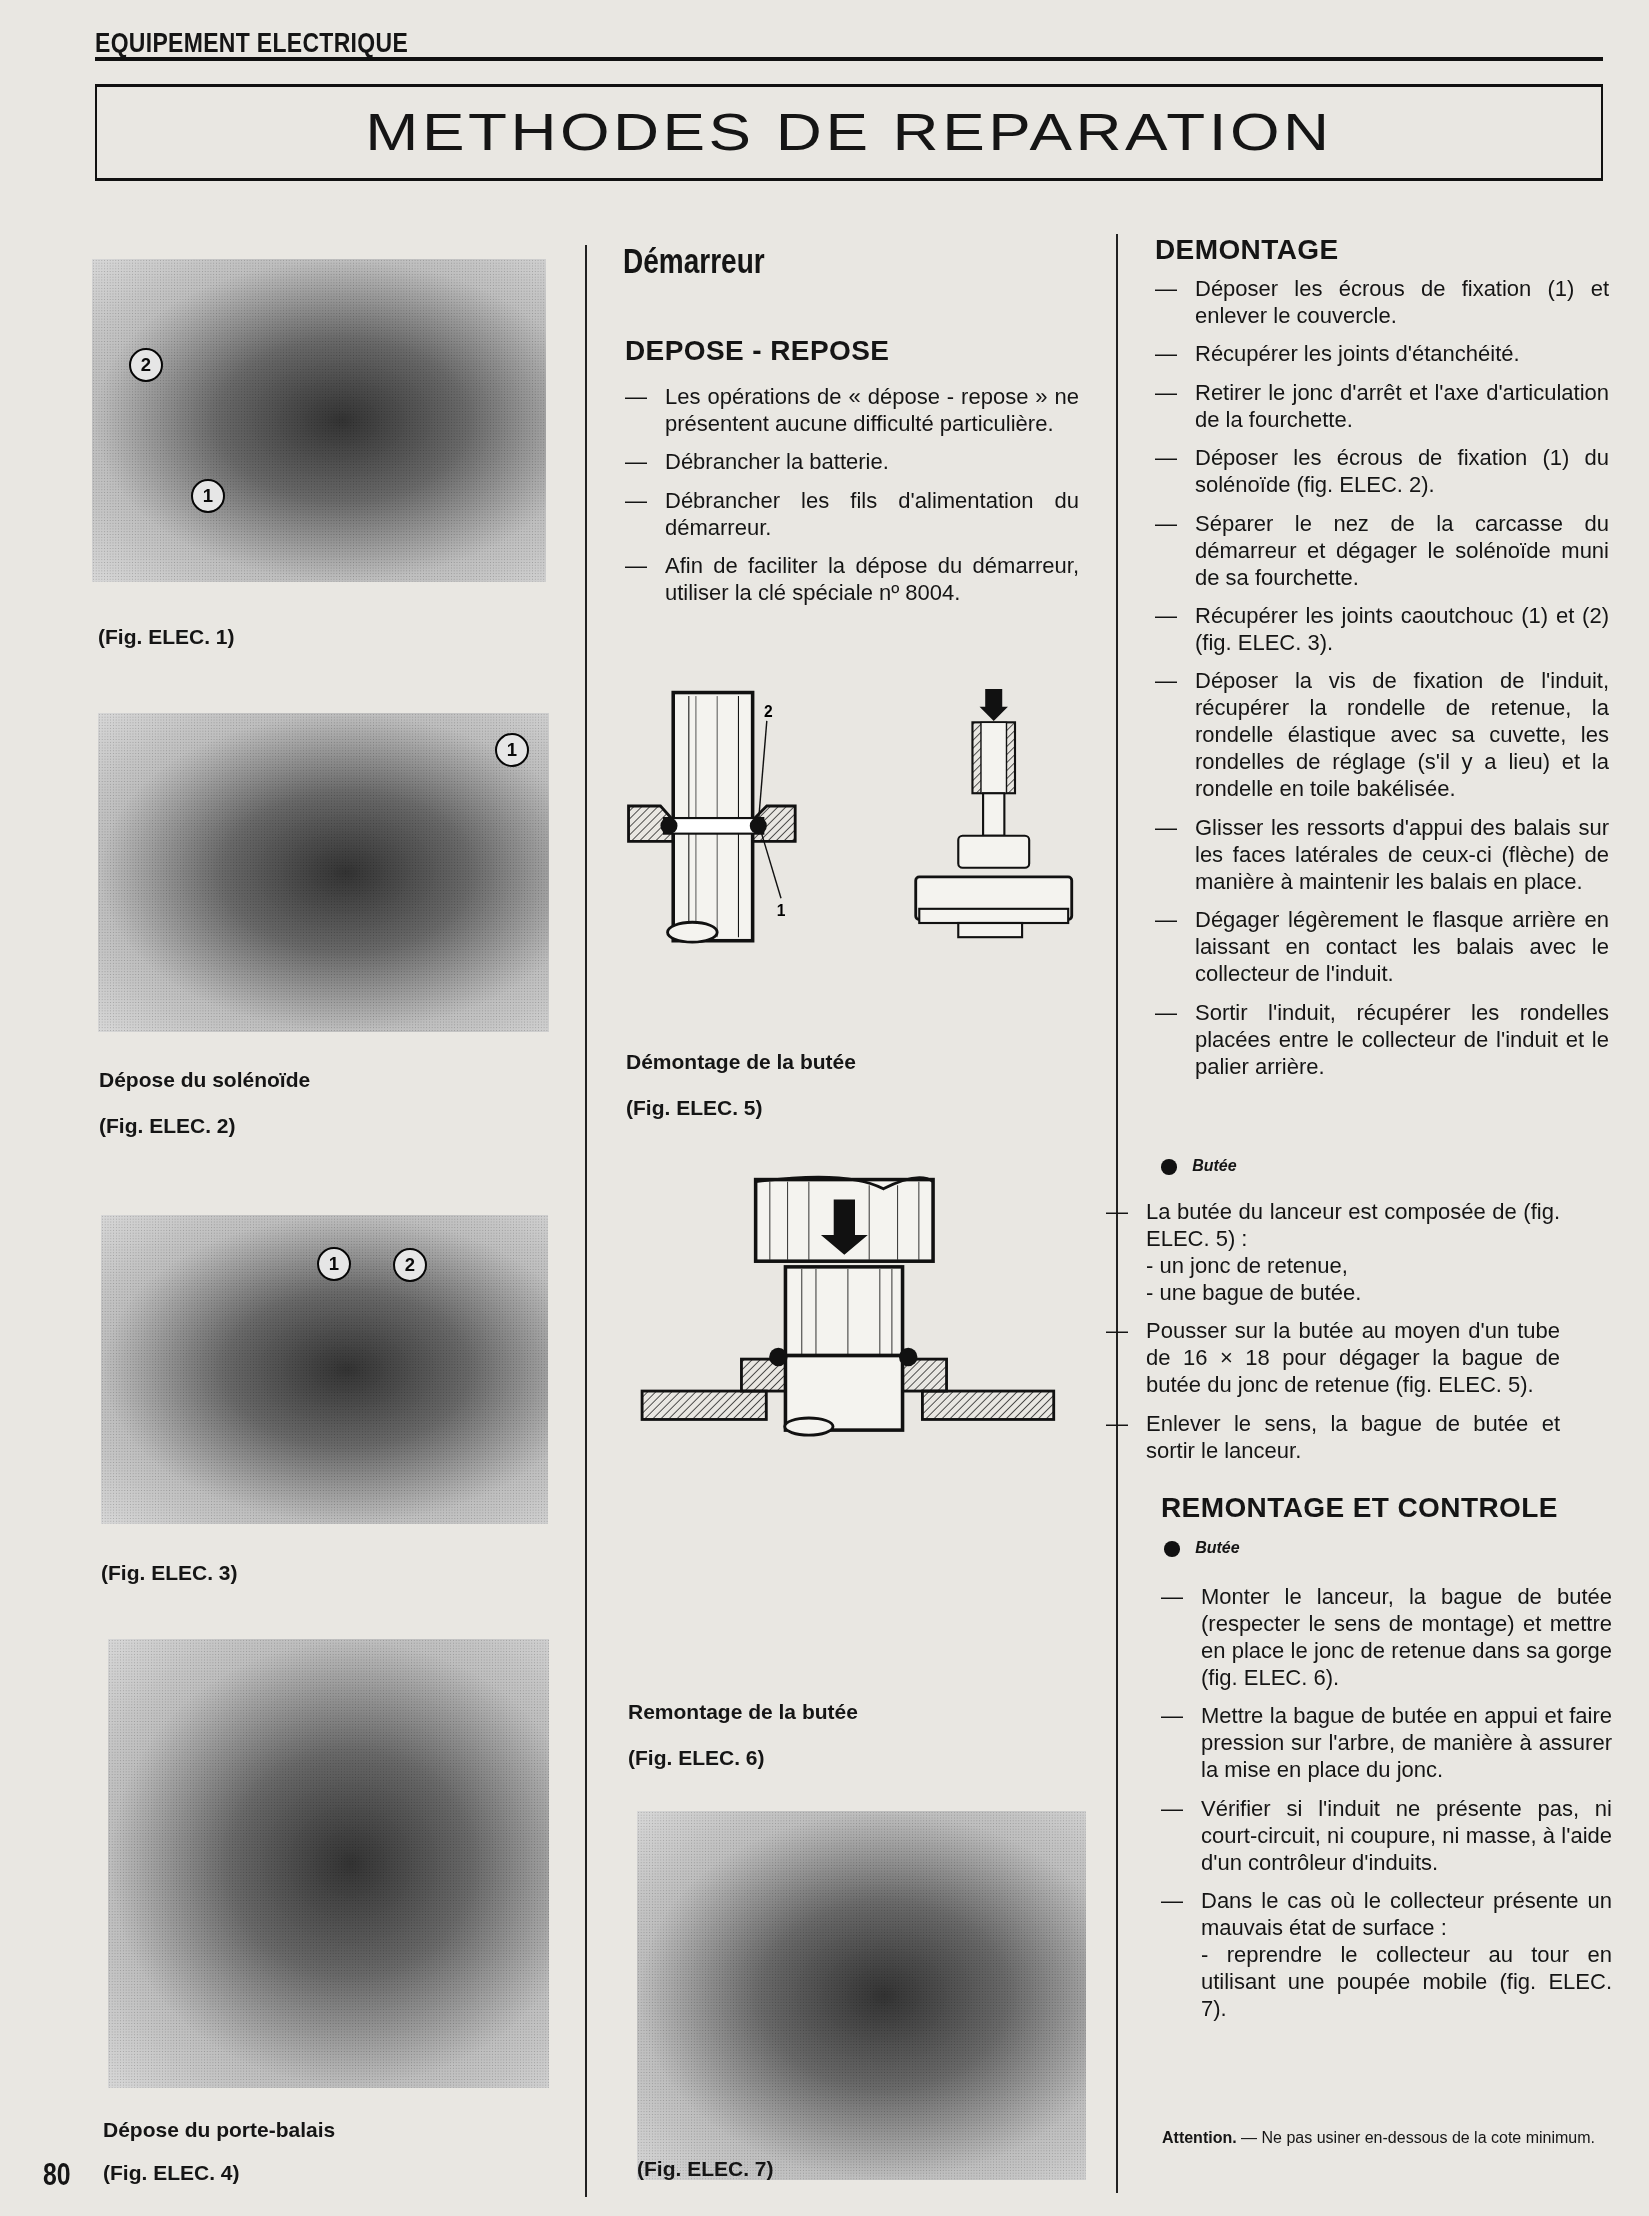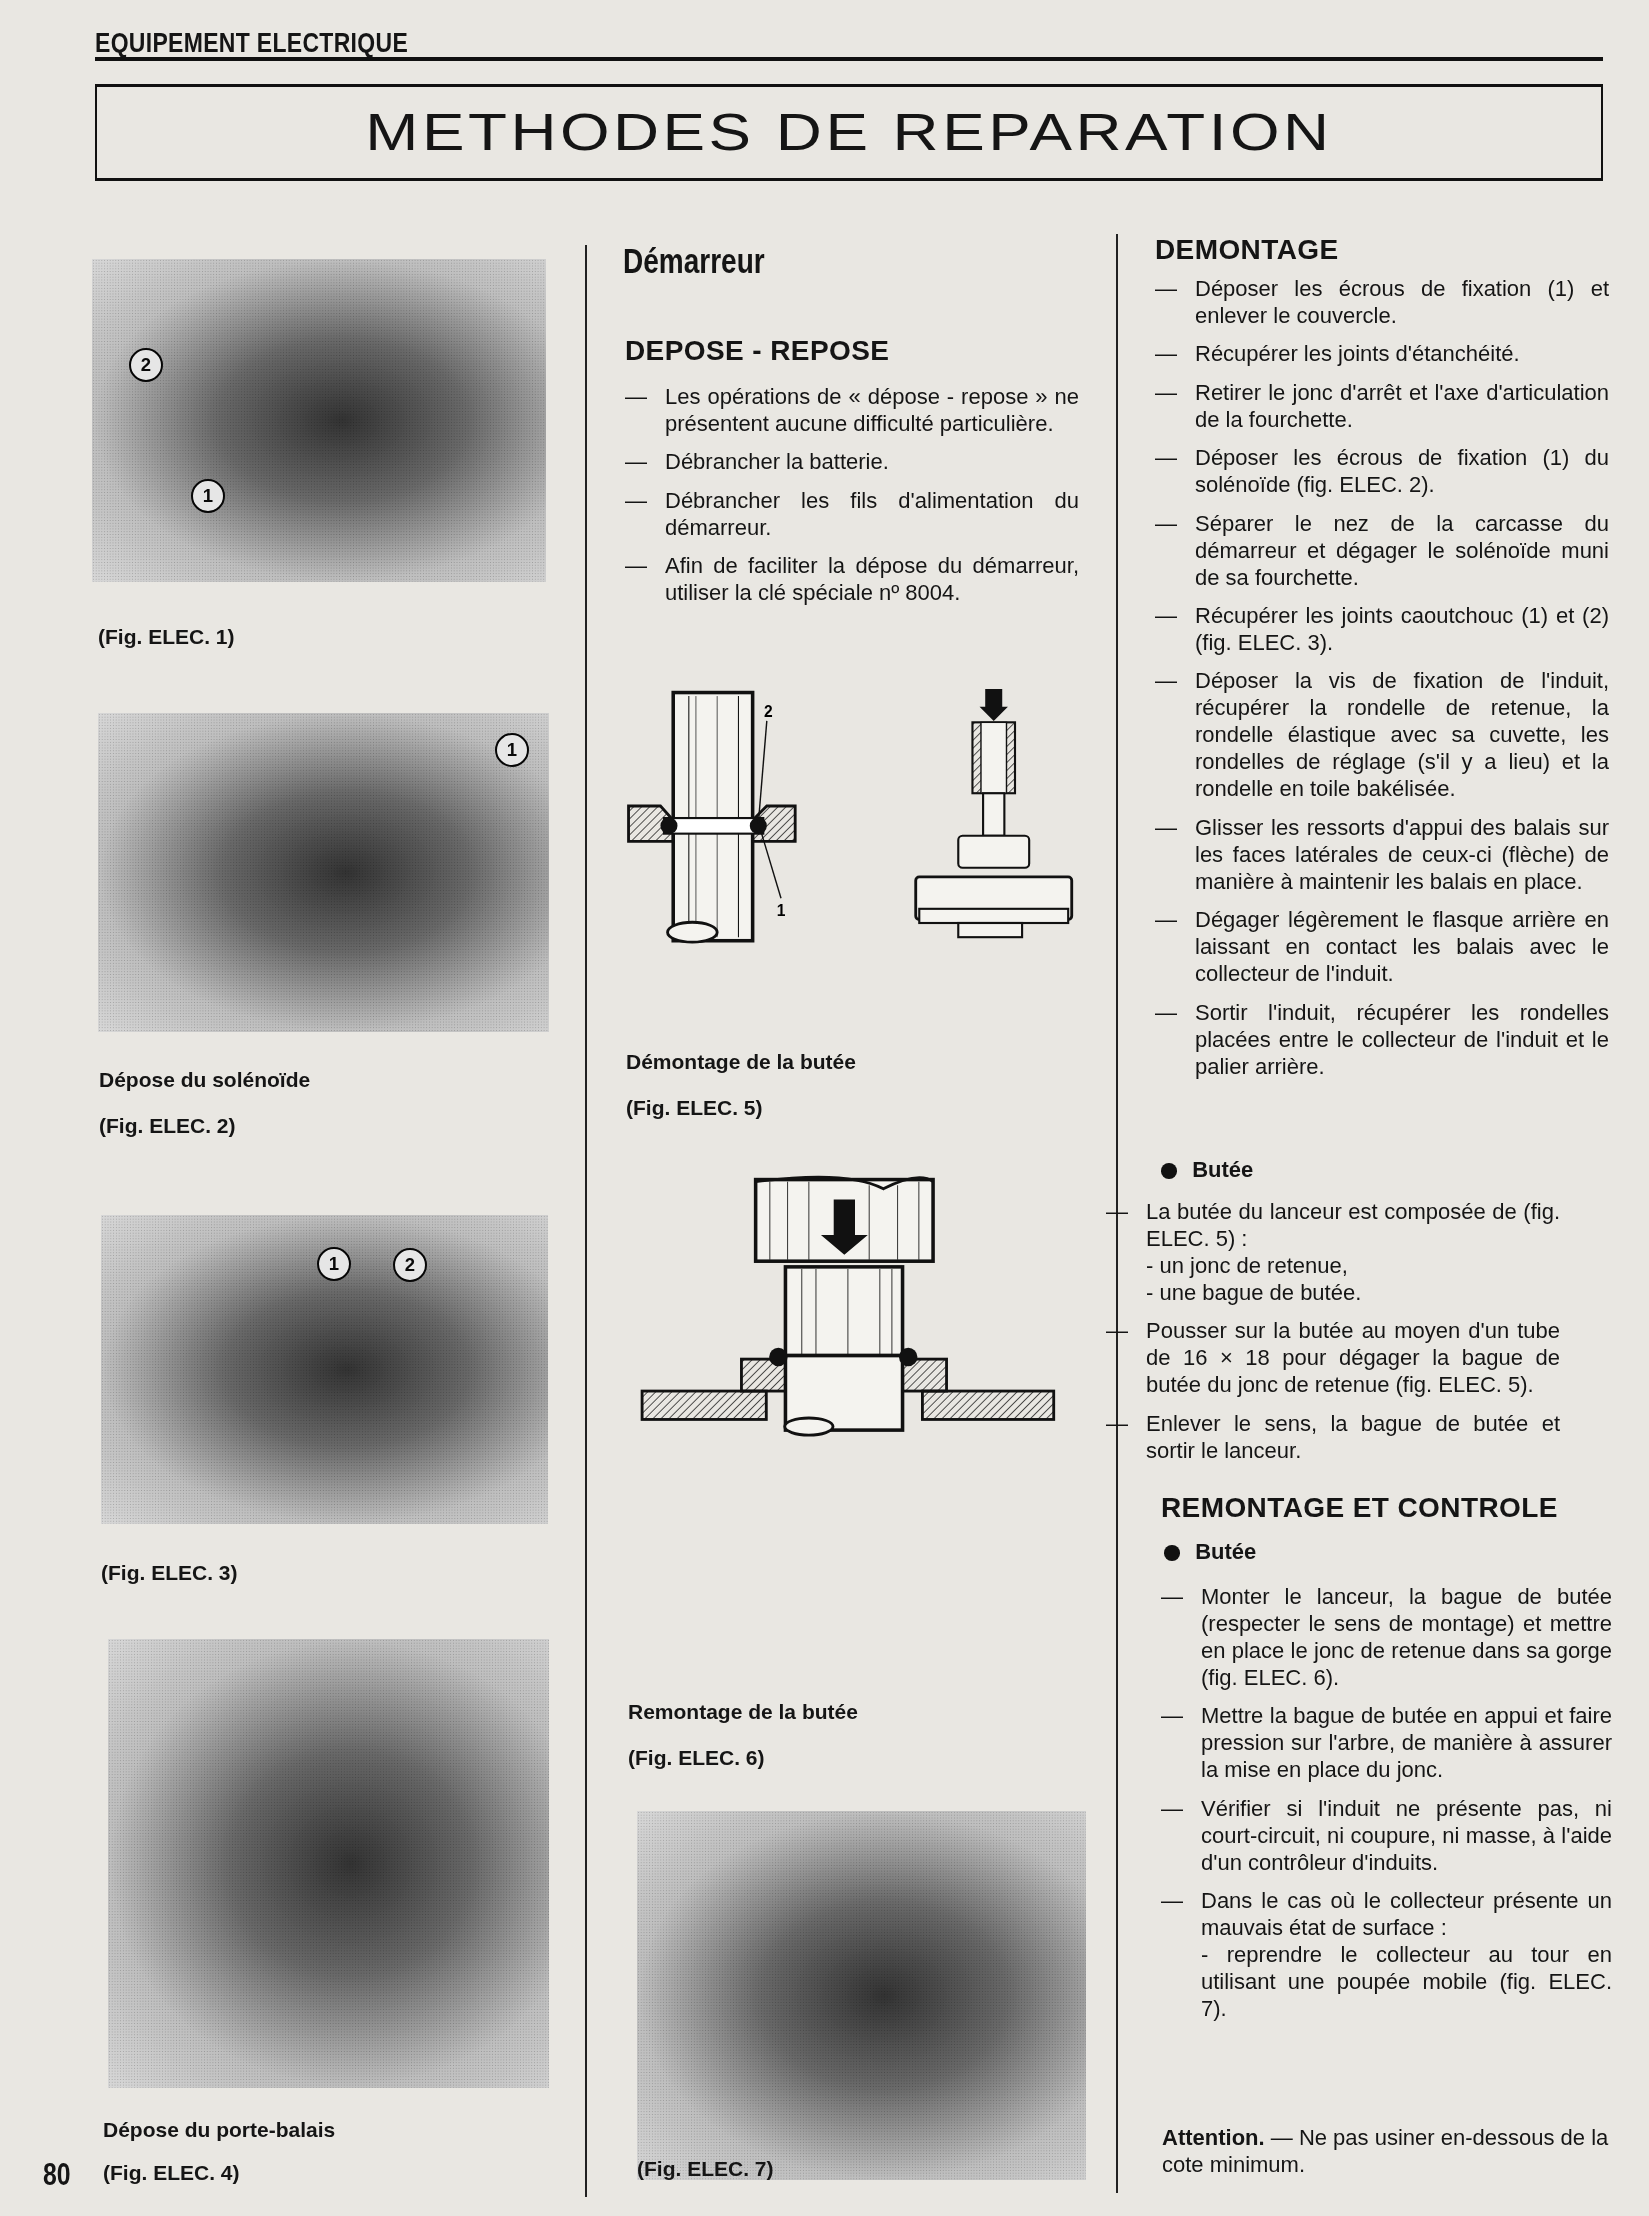--- a/index.html
+++ b/index.html
@@ -38,28 +38,28 @@
   }
   .callout {
     width:30px; height:30px; border:2.1px solid #111; border-radius:50%;
     background:#ddd; font-size:18.5px; font-weight:bold; text-align:center;
     line-height:30px; z-index:2;
   }
   .caption { font-size:21px; font-weight:bold; white-space:nowrap; }
   .page-num { font-size:31px; font-weight:bold; transform:scaleX(0.8); transform-origin:left top; }
   .heading-big { font-size:35px; font-weight:bold; transform:scaleX(0.8); transform-origin:left top; }
   .heading { font-size:28px; font-weight:bold; letter-spacing:0.4px; }
-  .sub-heading { font-size:22px; font-weight:bold; }
+  .sub-heading { font-size:16px; font-weight:bold;font-style:italic; }
   .sub-heading .bullet { display:inline-block; width:15.6px; height:15.6px; border-radius:50%; background:#111; margin-right:15.6px; vertical-align:middle; }
   .steps { margin:0; padding:0; list-style:none; font-size:22px; line-height:27px; }
   .steps li { position:relative; padding-left:40px; margin-bottom:11.4px; text-align:justify; }
   .steps li::before { content:"—"; position:absolute; left:0; top:0; }
   .steps .sub { display:block; padding-left:0; }
   .steps .sub span { display:block; }
-  .attention { font-size:22px; line-height:27px; }
+  .attention { font-size:16px; line-height:27px; }
   .attention b { font-weight:bold; }
   svg { display:block; }
 </style>
 </head>
 <body>
 
 <div class="abs section-label">EQUIPEMENT ELECTRIQUE</div>
 <div class="abs rule" style="left:95px;top:57px;width:1508px;height:3.5px;"></div>
 <div class="abs title-box">
   <div class="title-text">METHODES DE REPARATION</div>

